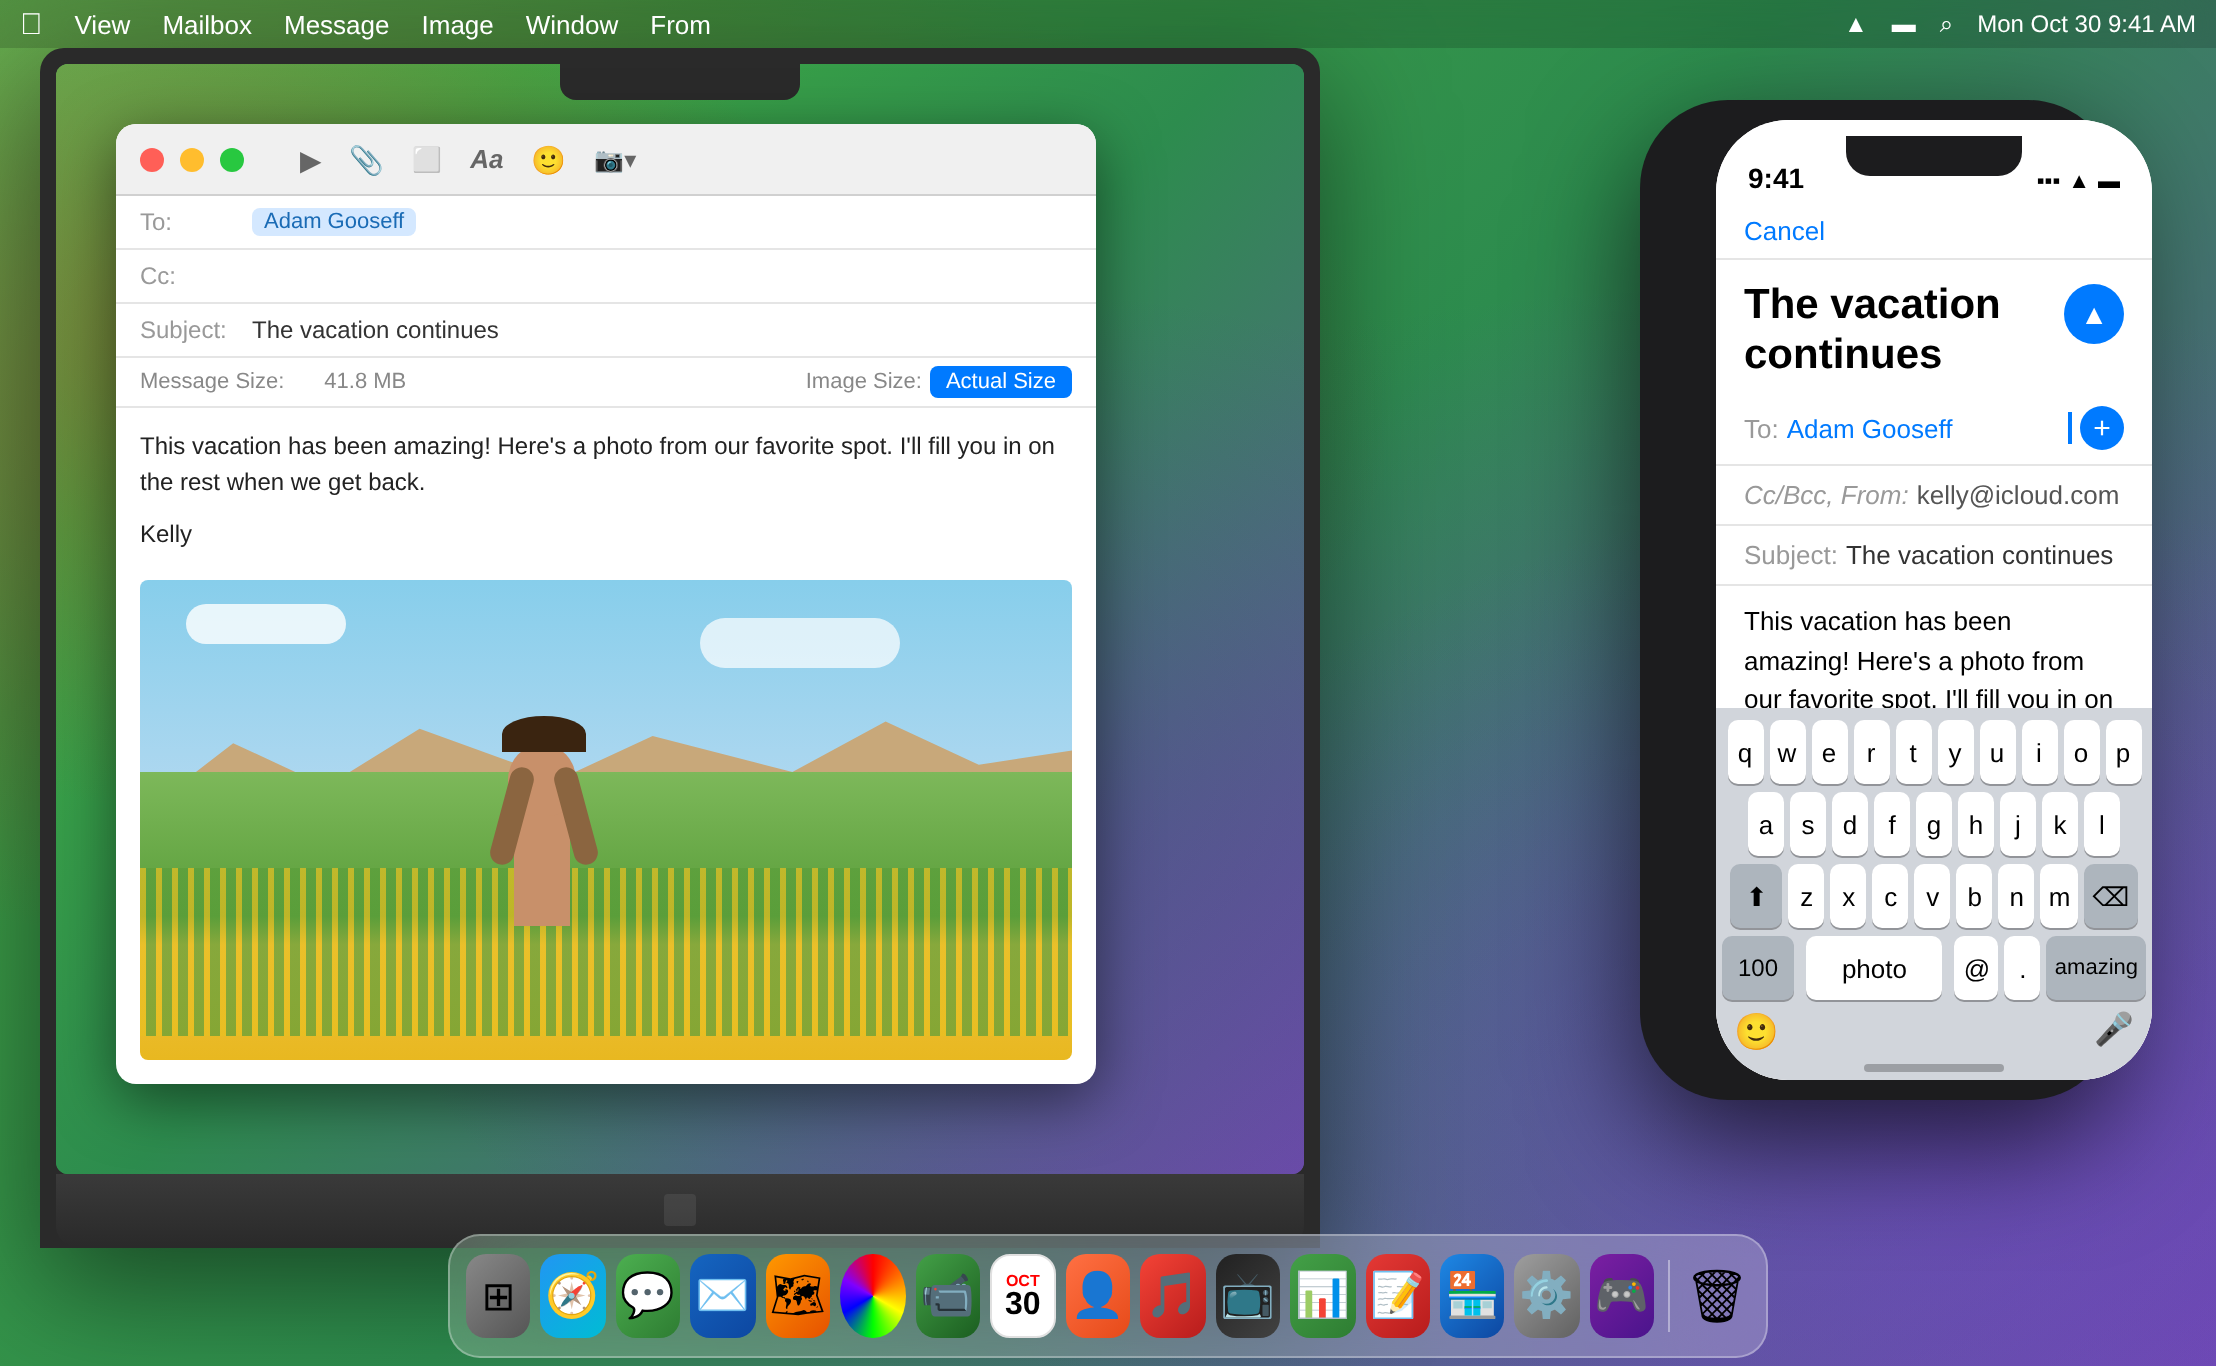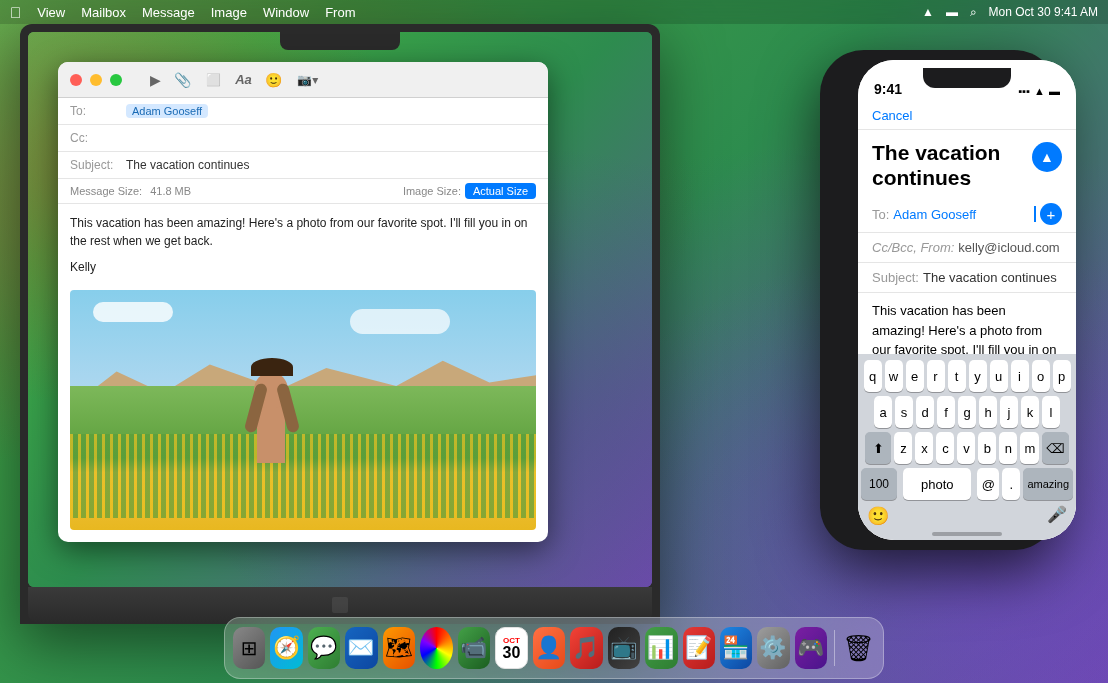--- a/index.html
+++ b/index.html
@@ -280,21 +280,21 @@
           <span class="field-label" style="color:#999; min-width:50px;">To:</span>
           <span class="recipient-tag" style="background:#d4e8ff; color:#1a6bb5; padding:1px 6px; border-radius:4px; font-size:11px; cursor:pointer;">Adam Gooseff</span>
         </div>
         <div class="compose-field" style="display:flex; align-items:center; padding:6px 12px; border-bottom:1px solid #e5e5e5; font-size:12px; gap:6px;">
           <span class="field-label" style="color:#999; min-width:50px;">Cc:</span>
         </div>
         <div class="compose-field" style="display:flex; align-items:center; padding:6px 12px; border-bottom:1px solid #e5e5e5; font-size:12px; gap:6px;">
           <span class="field-label" style="color:#999; min-width:50px;">Subject:</span>
           <span class="subject-value" style="font-size:12px; color:#333;">The vacation continues</span>
         </div>
-        <div style="display:flex; align-items:center; padding:4px 12px; border-bottom:1px solid #e5e5e5; font-size:11px; color:#888; gap:8px;">
+        <div style="display:flex; align-items:center; padding:4px 12px; border-bottom:1px solid #e5e5e5; font-size:11px; color:#888; gap:20px;">
           <span>Message Size:</span>
           <span>41.8 MB</span>
           <span style="margin-left:auto; display:flex; align-items:center; gap:4px;">
             <span>Image Size:</span>
             <span style="background:#007aff; color:white; padding:2px 8px; border-radius:4px; font-size:11px; cursor:pointer;">Actual Size</span>
           </span>
         </div>
         <div class="compose-text-area" style="padding:10px 12px; font-size:12px; color:#222; line-height:1.5;">
           <p>This vacation has been amazing! Here's a photo from our favorite spot. I'll fill you in on the rest when we get back.</p>
           <p style="margin-top:8px;">Kelly</p>

